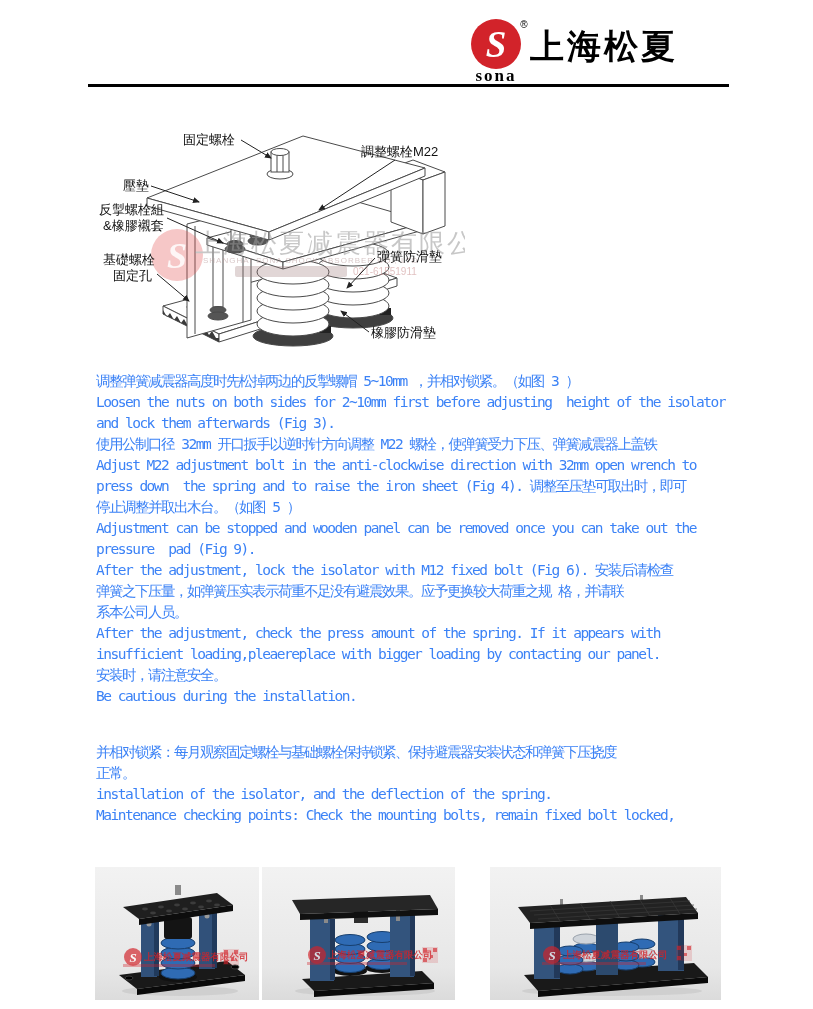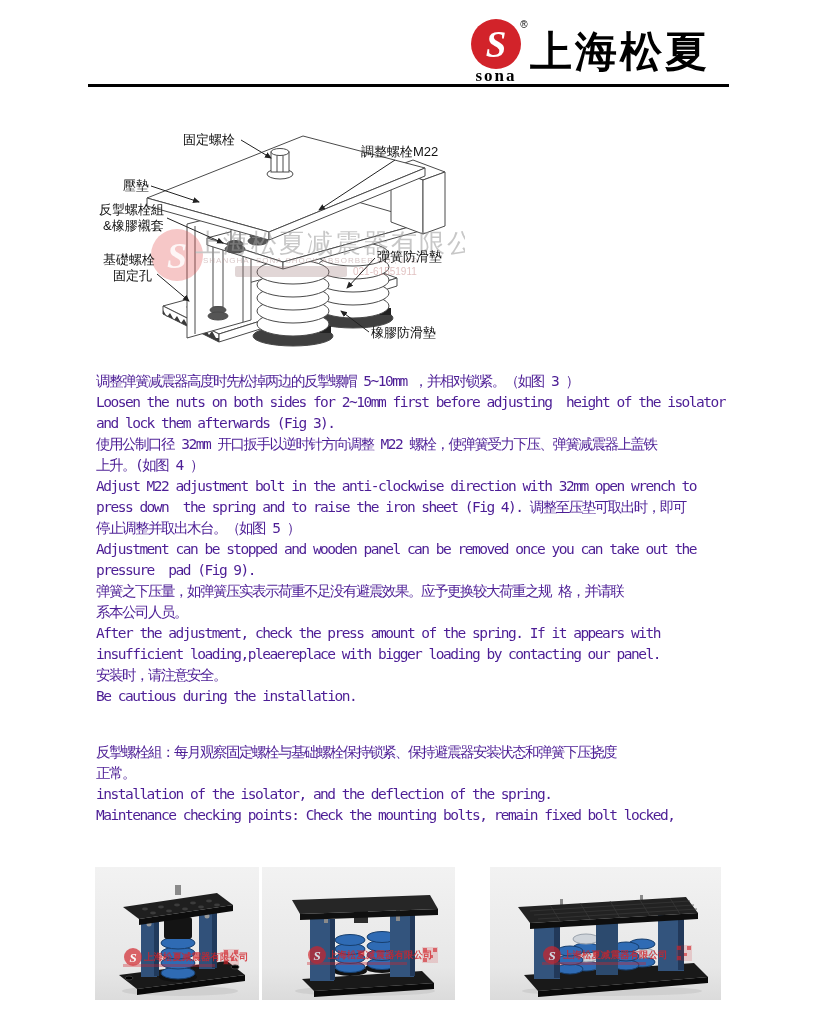--- a/index.html
+++ b/index.html
@@ -1,26 +1,26 @@
 <!DOCTYPE html>
 <html><head>
 <meta charset="utf-8">
 <style>
   html,body{margin:0;padding:0;background:#888;}
   .page{position:relative;width:813px;height:1009px;background:#ffffff;overflow:hidden;
         font-family:"Liberation Sans",sans-serif;}
   .abs{position:absolute;}
   
-  .brand-cn{position:absolute;left:530px;top:24px;font-size:42px;font-weight:bold;
+  .brand-cn{position:absolute;left:530px;top:24px;font-size:34px;font-weight:bold;
             letter-spacing:3px;color:#000;font-family:"Liberation Sans",sans-serif;}
   .divider{position:absolute;left:88px;top:84px;width:641px;height:3px;background:#000;}
   
   .para{position:absolute;left:96px;}
   .doc-line{white-space:pre;font-family:"DejaVu Sans Mono","Liberation Mono",monospace;
-            font-size:14.5px;line-height:21px;letter-spacing:-1.5px;color:#4c1d95;}
+            font-size:14.5px;line-height:21px;letter-spacing:-1.5px;color:#3b82f6;}
   
   svg text{font-family:"Liberation Sans",sans-serif;}
   .dg-label{font-size:13px;fill:#111;}
   .wm-cn{font-size:26px;fill:#9a9a9a;letter-spacing:2px;}
   .wm-en{font-size:8px;fill:#b89a9a;letter-spacing:1px;}
   .wm-ph{font-size:10px;fill:#c98f8f;}
   .pwm-cn{font-size:9.5px;fill:#d2232a;font-weight:bold;}
 </style>
 </head>
 <body>
@@ -156,36 +156,36 @@
         <text x="276" y="227" class="dg-label">橡膠防滑墊</text>
       </g>
     </svg>
   </div>
 
   <div class="para" style="top:371px;">
     <div class="doc-line">调整弹簧减震器高度时先松掉两边的反掣螺帽 5~10mm ，并相对锁紧。（如图 3 ）</div>
     <div class="doc-line">Loosen the nuts on both sides for 2~10mm first before adjusting  height of the isolator</div>
     <div class="doc-line">and lock them afterwards (Fig 3).</div>
     <div class="doc-line">使用公制口径 32mm 开口扳手以逆时针方向调整 M22 螺栓，使弹簧受力下压、弹簧减震器上盖铁</div>
-    <div class="doc-line">上升。(如图 4 ）</div>
     <div class="doc-line">Adjust M22 adjustment bolt in the anti-clockwise direction with 32mm open wrench to</div>
     <div class="doc-line">press down  the spring and to raise the iron sheet (Fig 4). 调整至压垫可取出时，即可</div>
     <div class="doc-line">停止调整并取出木台。（如图 5 ）</div>
     <div class="doc-line">Adjustment can be stopped and wooden panel can be removed once you can take out the</div>
     <div class="doc-line">pressure  pad (Fig 9).</div>
+    <div class="doc-line">After the adjustment, lock the isolator with M12 fixed bolt (Fig 6). 安装后请检查</div>
     <div class="doc-line">弹簧之下压量，如弹簧压实表示荷重不足没有避震效果。应予更换较大荷重之规 格，并请联</div>
     <div class="doc-line">系本公司人员。</div>
     <div class="doc-line">After the adjustment, check the press amount of the spring. If it appears with</div>
     <div class="doc-line">insufficient loading,pleaereplace with bigger loading by contacting our panel.</div>
     <div class="doc-line">安装时，请注意安全。</div>
     <div class="doc-line">Be cautious during the installation.</div>
   </div>
 
   <div class="para" style="top:742px;">
-    <div class="doc-line">反掣螺栓組：每月观察固定螺栓与基础螺栓保持锁紧、保持避震器安装状态和弹簧下压挠度</div>
+    <div class="doc-line">并相对锁紧：每月观察固定螺栓与基础螺栓保持锁紧、保持避震器安装状态和弹簧下压挠度</div>
     <div class="doc-line">正常。</div>
     <div class="doc-line">installation of the isolator, and the deflection of the spring.</div>
     <div class="doc-line">Maintenance checking points: Check the mounting bolts, remain fixed bolt locked,</div>
   </div>
 
 
   <div class="abs" style="left:95px;top:867px;">
     <svg width="164" height="133" viewBox="0 0 164 133">
       <defs>
         <linearGradient id="bg1" x1="0" y1="0" x2="0" y2="1">

